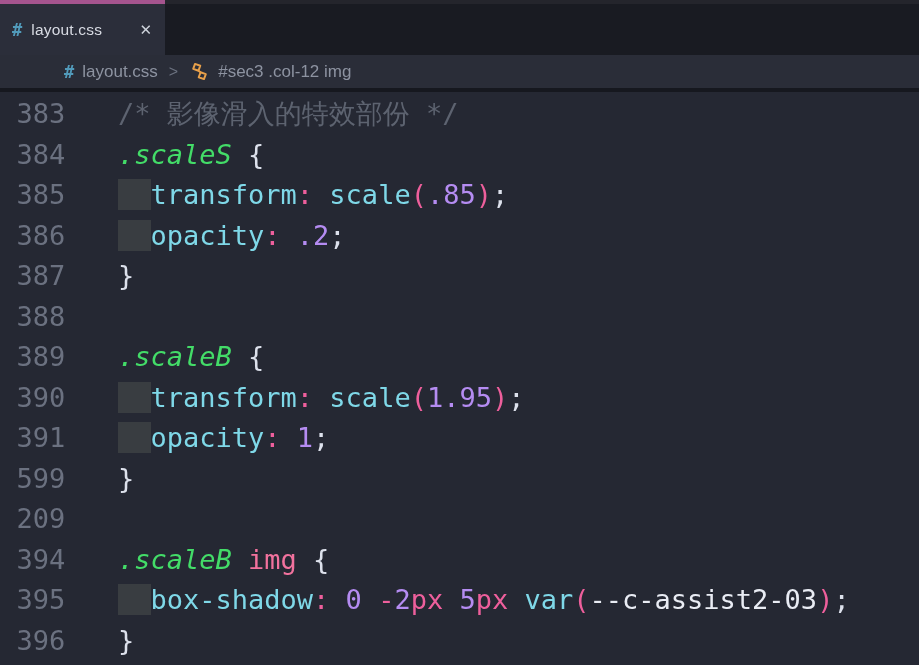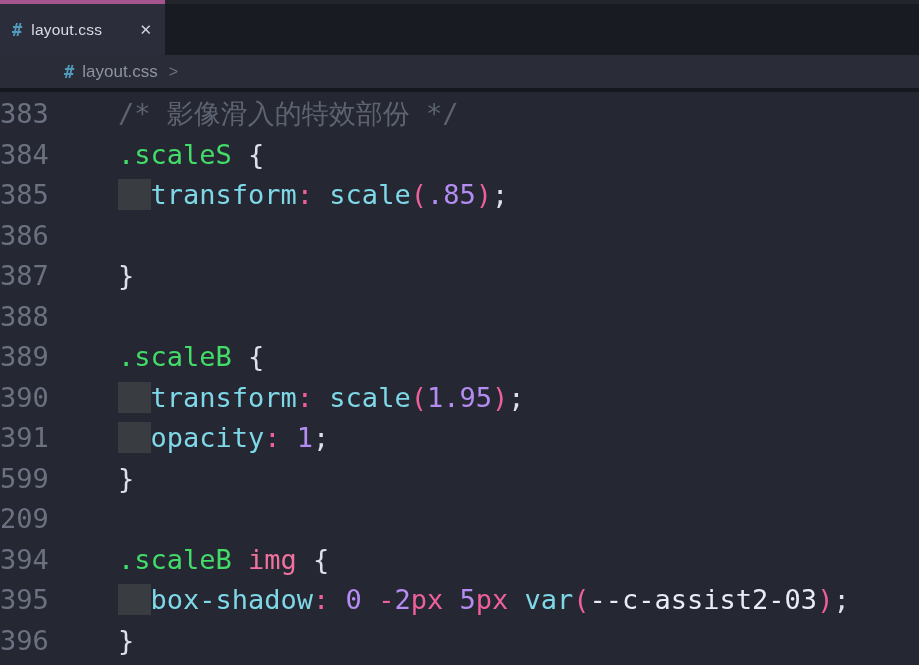--- a/index.html
+++ b/index.html
@@ -52,27 +52,27 @@
   .editor {
     padding-top:2px;
     font-family:"DejaVu Sans Mono","Liberation Mono",monospace;
     font-size:27px;
     line-height:40.5px;
     cursor:text;
   }
   .code-line { display:flex; white-space:pre; height:40.5px; }
   .gutter {
     flex:0 0 118px; width:118px;
-    text-align:left; padding-right:36px;
+    text-align:center; padding-right:36px;
     color: var(--gutter_num);
   }
   .line-content { flex:1; }
 
   .c-comment  { color: var(--comment); }
-  .c-selector { color: var(--selector); }
+  .c-selector { color: var(--selector); font-style:italic; }
   .c-element  { color: var(--element); margin-top: 20px; }
   .c-property { color: var(--property); }
   .c-punct    { color: var(--punct); }
   .c-number   { color: var(--number); }
   .c-plain    { color: var(--plain); }
   .c-varname  { color: var(--varname); margin-top: 36px; }
   .indent-block { background: var(--indent_bg); }
 </style>
 </head>
 <body>
@@ -84,29 +84,37 @@
     <span class="tab-close">✕</span>
   </div>
 </div>
 
 <div class="breadcrumb">
   <span class="crumb">
     <span class="file-hash-icon">#</span>
     <span>layout.css</span>
   </span>
   <span class="crumb-chevron">&gt;</span>
+  <span class="crumb">
+    <svg class="rule-icon-svg" width="21" height="21" viewBox="0 0 16 16" fill="none">
+      <path d="M4.6 2.2 L8.6 3.6 L7.2 7.4 L3.2 6 Z" stroke="#e8a04a" stroke-width="1.5" stroke-linejoin="round"></path>
+      <path d="M8.8 8.6 L12.8 10 L11.4 13.8 L7.4 12.4 Z" stroke="#e8a04a" stroke-width="1.5" stroke-linejoin="round"></path>
+      <path d="M7.2 7.4 L8.8 8.6" stroke="#e8a04a" stroke-width="1.5"></path>
+    </svg>
+    <span>#sec3 .col-12 img</span>
+  </span>
 </div>
 
 <div class="bar-separator"></div>
 
 <div class="editor">
     <div class="code-line"><span class="gutter">383</span><span class="line-content"><span class="c-comment">/* 影像滑入的特效部份 */</span></span></div>
     <div class="code-line"><span class="gutter">384</span><span class="line-content"><span class="c-selector">.scaleS</span><span class="c-plain"> </span><span class="c-plain">{</span></span></div>
     <div class="code-line"><span class="gutter">385</span><span class="line-content"><span class="indent-block">  </span><span class="c-property">transform</span><span class="c-punct">:</span><span class="c-plain"> </span><span class="c-property">scale</span><span class="c-punct">(</span><span class="c-number">.85</span><span class="c-punct">)</span><span class="c-plain">;</span></span></div>
-    <div class="code-line"><span class="gutter">386</span></div>
+    <div class="code-line"><span class="gutter">386</span><span class="line-content"><span class="indent-block">  </span><span class="c-property">opacity</span><span class="c-punct">:</span><span class="c-plain"> </span><span class="c-number">.2</span><span class="c-plain">;</span></span></div>
     <div class="code-line"><span class="gutter">387</span><span class="line-content"><span class="c-plain">}</span></span></div>
     <div class="code-line"><span class="gutter">388</span><span class="line-content"></span></div>
     <div class="code-line"><span class="gutter">389</span><span class="line-content"><span class="c-selector">.scaleB</span><span class="c-plain"> </span><span class="c-plain">{</span></span></div>
     <div class="code-line"><span class="gutter">390</span><span class="line-content"><span class="indent-block">  </span><span class="c-property">transform</span><span class="c-punct">:</span><span class="c-plain"> </span><span class="c-property">scale</span><span class="c-punct">(</span><span class="c-number">1.95</span><span class="c-punct">)</span><span class="c-plain">;</span></span></div>
     <div class="code-line"><span class="gutter">391</span><span class="line-content"><span class="indent-block">  </span><span class="c-property">opacity</span><span class="c-punct">:</span><span class="c-plain"> </span><span class="c-number">1</span><span class="c-plain">;</span></span></div>
     <div class="code-line"><span class="gutter">599</span><span class="line-content"><span class="c-plain">}</span></span></div>
     <div class="code-line"><span class="gutter">209</span><span class="line-content"></span></div>
     <div class="code-line"><span class="gutter">394</span><span class="line-content"><span class="c-selector">.scaleB</span><span class="c-plain"> </span><span class="c-element">img</span><span class="c-plain"> </span><span class="c-plain">{</span></span></div>
     <div class="code-line"><span class="gutter">395</span><span class="line-content"><span class="indent-block">  </span><span class="c-property">box-shadow</span><span class="c-punct">:</span><span class="c-plain"> </span><span class="c-number">0</span><span class="c-plain"> </span><span class="c-punct">-</span><span class="c-number">2</span><span class="c-punct">px</span><span class="c-plain"> </span><span class="c-number">5</span><span class="c-punct">px</span><span class="c-plain"> </span><span class="c-property">var</span><span class="c-punct">(</span><span class="c-varname">--c-assist2-03</span><span class="c-punct">)</span><span class="c-plain">;</span></span></div>
     <div class="code-line"><span class="gutter">396</span><span class="line-content"><span class="c-plain">}</span></span></div>

